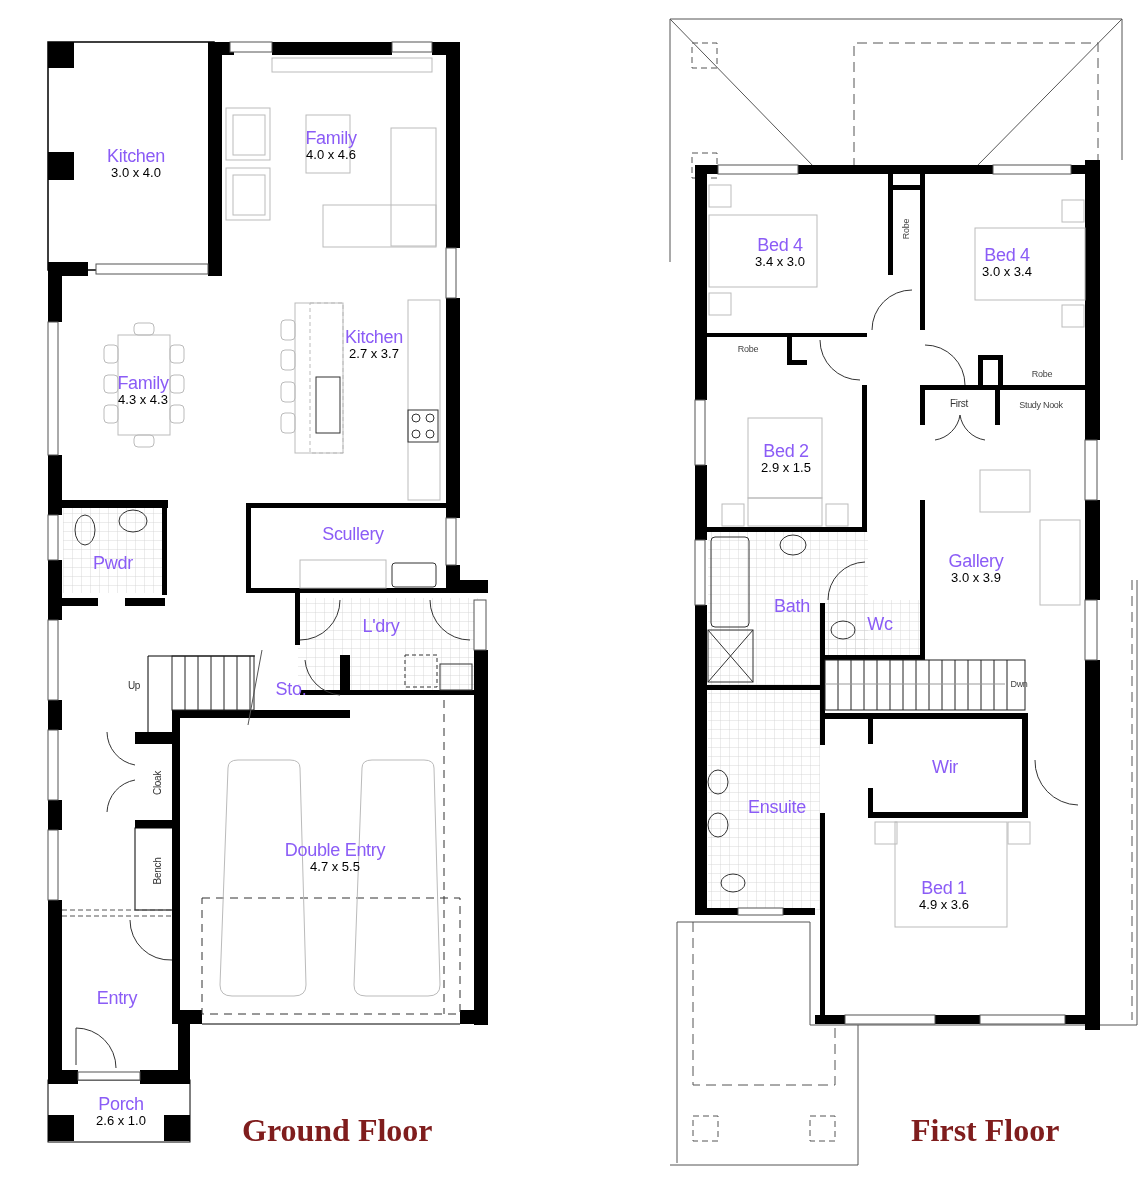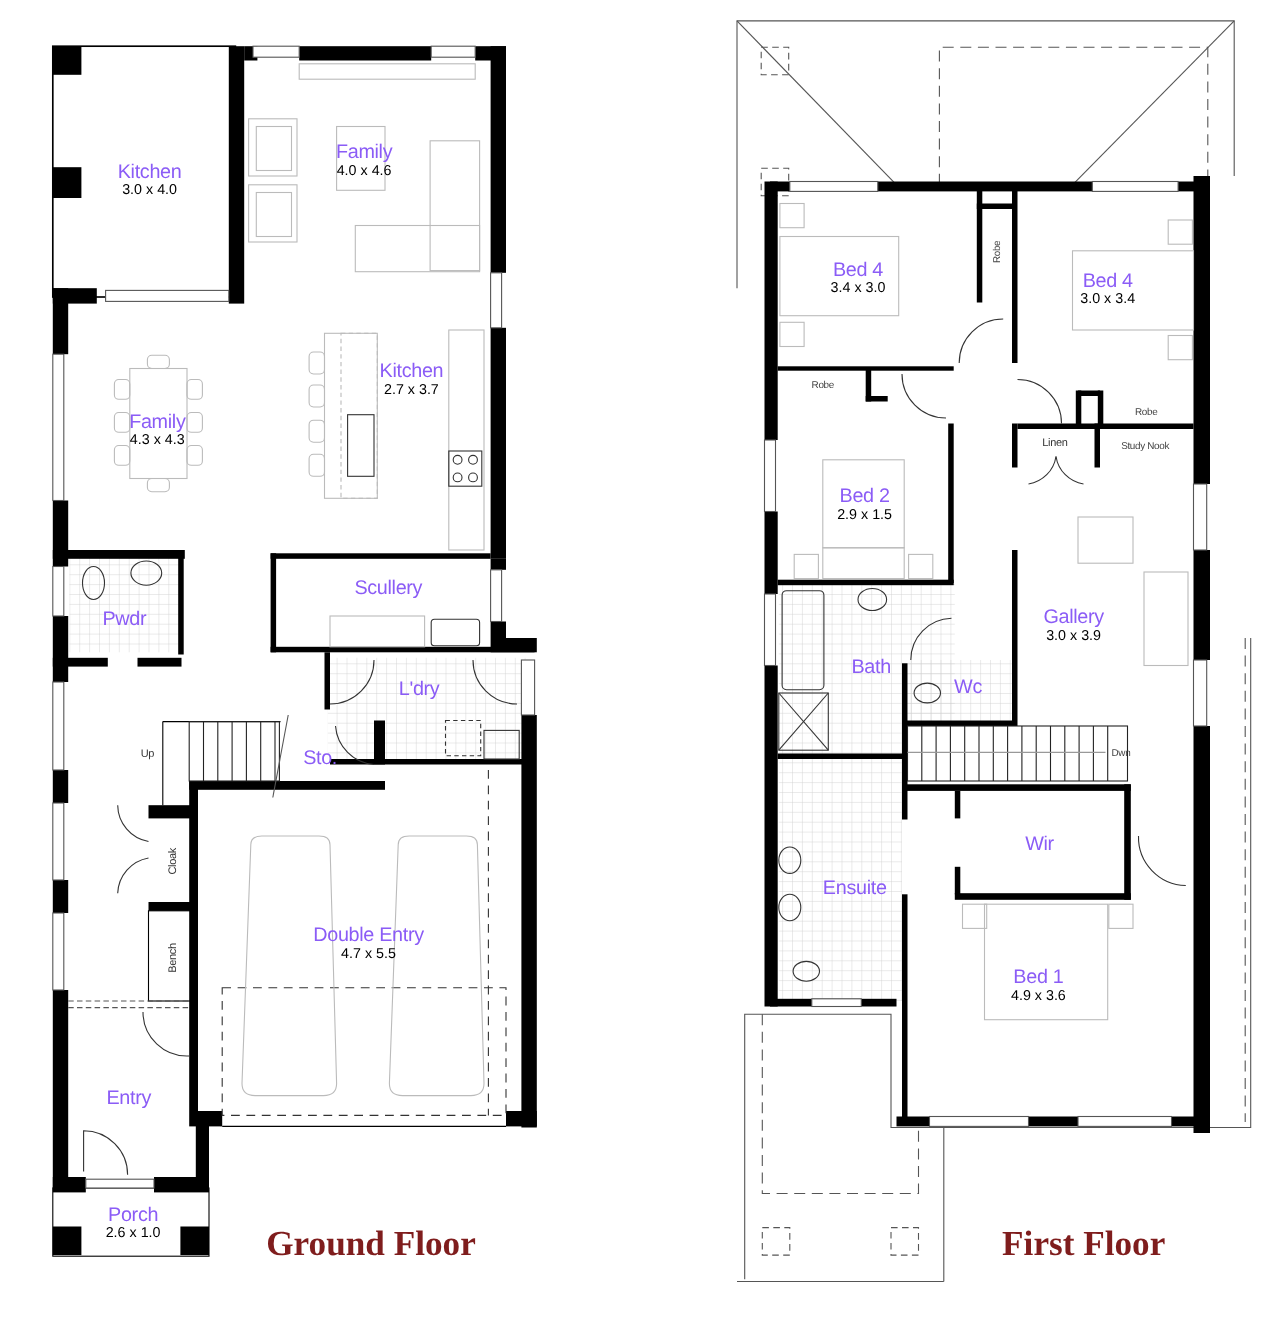--- a/index.html
+++ b/index.html
@@ -410,21 +410,21 @@
 <div class="lbl xs vert" style="left:907px;top:229px">
   <div class="n">Robe</div>
 </div>
 <div class="lbl xs" style="left:748px;top:350px">
   <div class="n">Robe</div>
 </div>
 <div class="lbl xs" style="left:1042px;top:375px">
   <div class="n">Robe</div>
 </div>
 <div class="lbl sm" style="left:959px;top:404px">
-  <div class="n">Linen</div>
+  <div class="n">First</div>
 </div>
 <div class="lbl xs" style="left:1041px;top:406px">
   <div class="n">Study Nook</div>
 </div>
 <div class="lbl xs" style="left:1019px;top:685px">
   <div class="n">Dwn</div>
 </div>
 <div class="title" style="left:911px;top:1112px">First Floor</div>
 
 </body></html>

